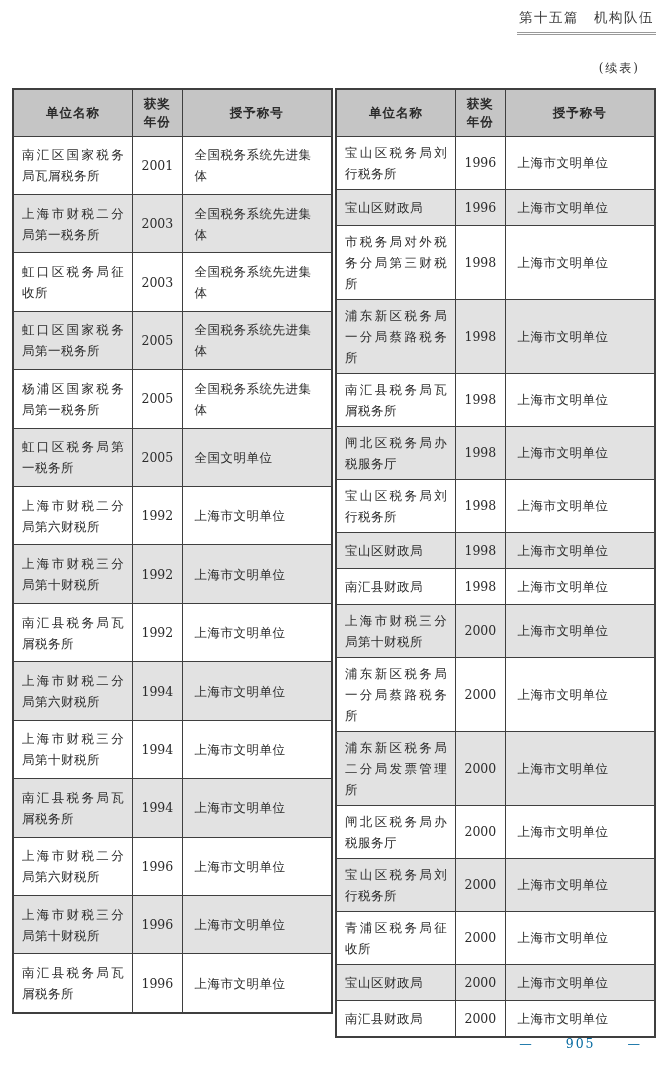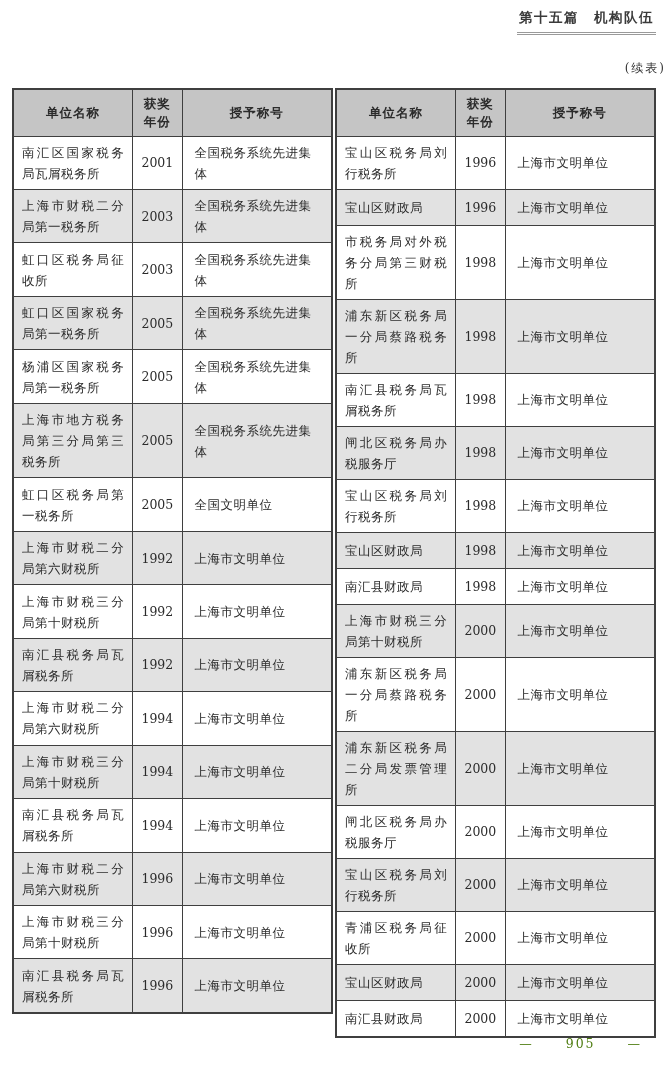--- a/index.html
+++ b/index.html
@@ -21,26 +21,25 @@
   .running-head{
     position:absolute;
     top:9px;
     right:12px;
     font-size:13.5px;
     letter-spacing:1.5px;
     color:#3a3a3a;
     padding:0 2px 5px 2px;
     border-bottom:3px double #9a9a9a;
     white-space:pre;
-    font-weight:bold;
   }
   .continued-note{
     position:absolute;
     top:60px;
-    right:2px;
+    right:28px;
     font-size:12px;
     letter-spacing:2px;
     color:#333;
   }
   .table-wrap{
     position:absolute;
     top:88px;
     left:12px;
     width:644px;
     display:flex;
@@ -91,21 +90,21 @@
     letter-spacing:0.5px;
   }
   tbody tr:nth-child(even) td{
     background:var(--stripe-bg);
   }
   .page-number{
     position:absolute;
     top:1036px;
     right:26px;
     font-size:12.5px;
-    color:#4d7c0f;
+    color:#0369a1;
     word-spacing:10px;
     letter-spacing:2px;
     white-space:pre;
   }
 </style>
 </head>
 <body>
 
 <div class="running-head">第十五篇　机构队伍</div>
 
@@ -151,25 +150,20 @@
     <td class="year">2005</td>
     <td class="title">全国税务系统先进集体</td>
   </tr>
 
   <tr>
     <td class="unit">杨浦区国家税务局第一税务所</td>
     <td class="year">2005</td>
     <td class="title">全国税务系统先进集体</td>
   </tr>
 
-  <tr>
-    <td class="unit">上海市地方税务局第三分局第三税务所</td>
-    <td class="year">2005</td>
-    <td class="title">全国税务系统先进集体</td>
-  </tr>
 
   <tr>
     <td class="unit">虹口区税务局第一税务所</td>
     <td class="year">2005</td>
     <td class="title">全国文明单位</td>
   </tr>
 
   <tr>
     <td class="unit">上海市财税二分局第六财税所</td>
     <td class="year">1992</td>

